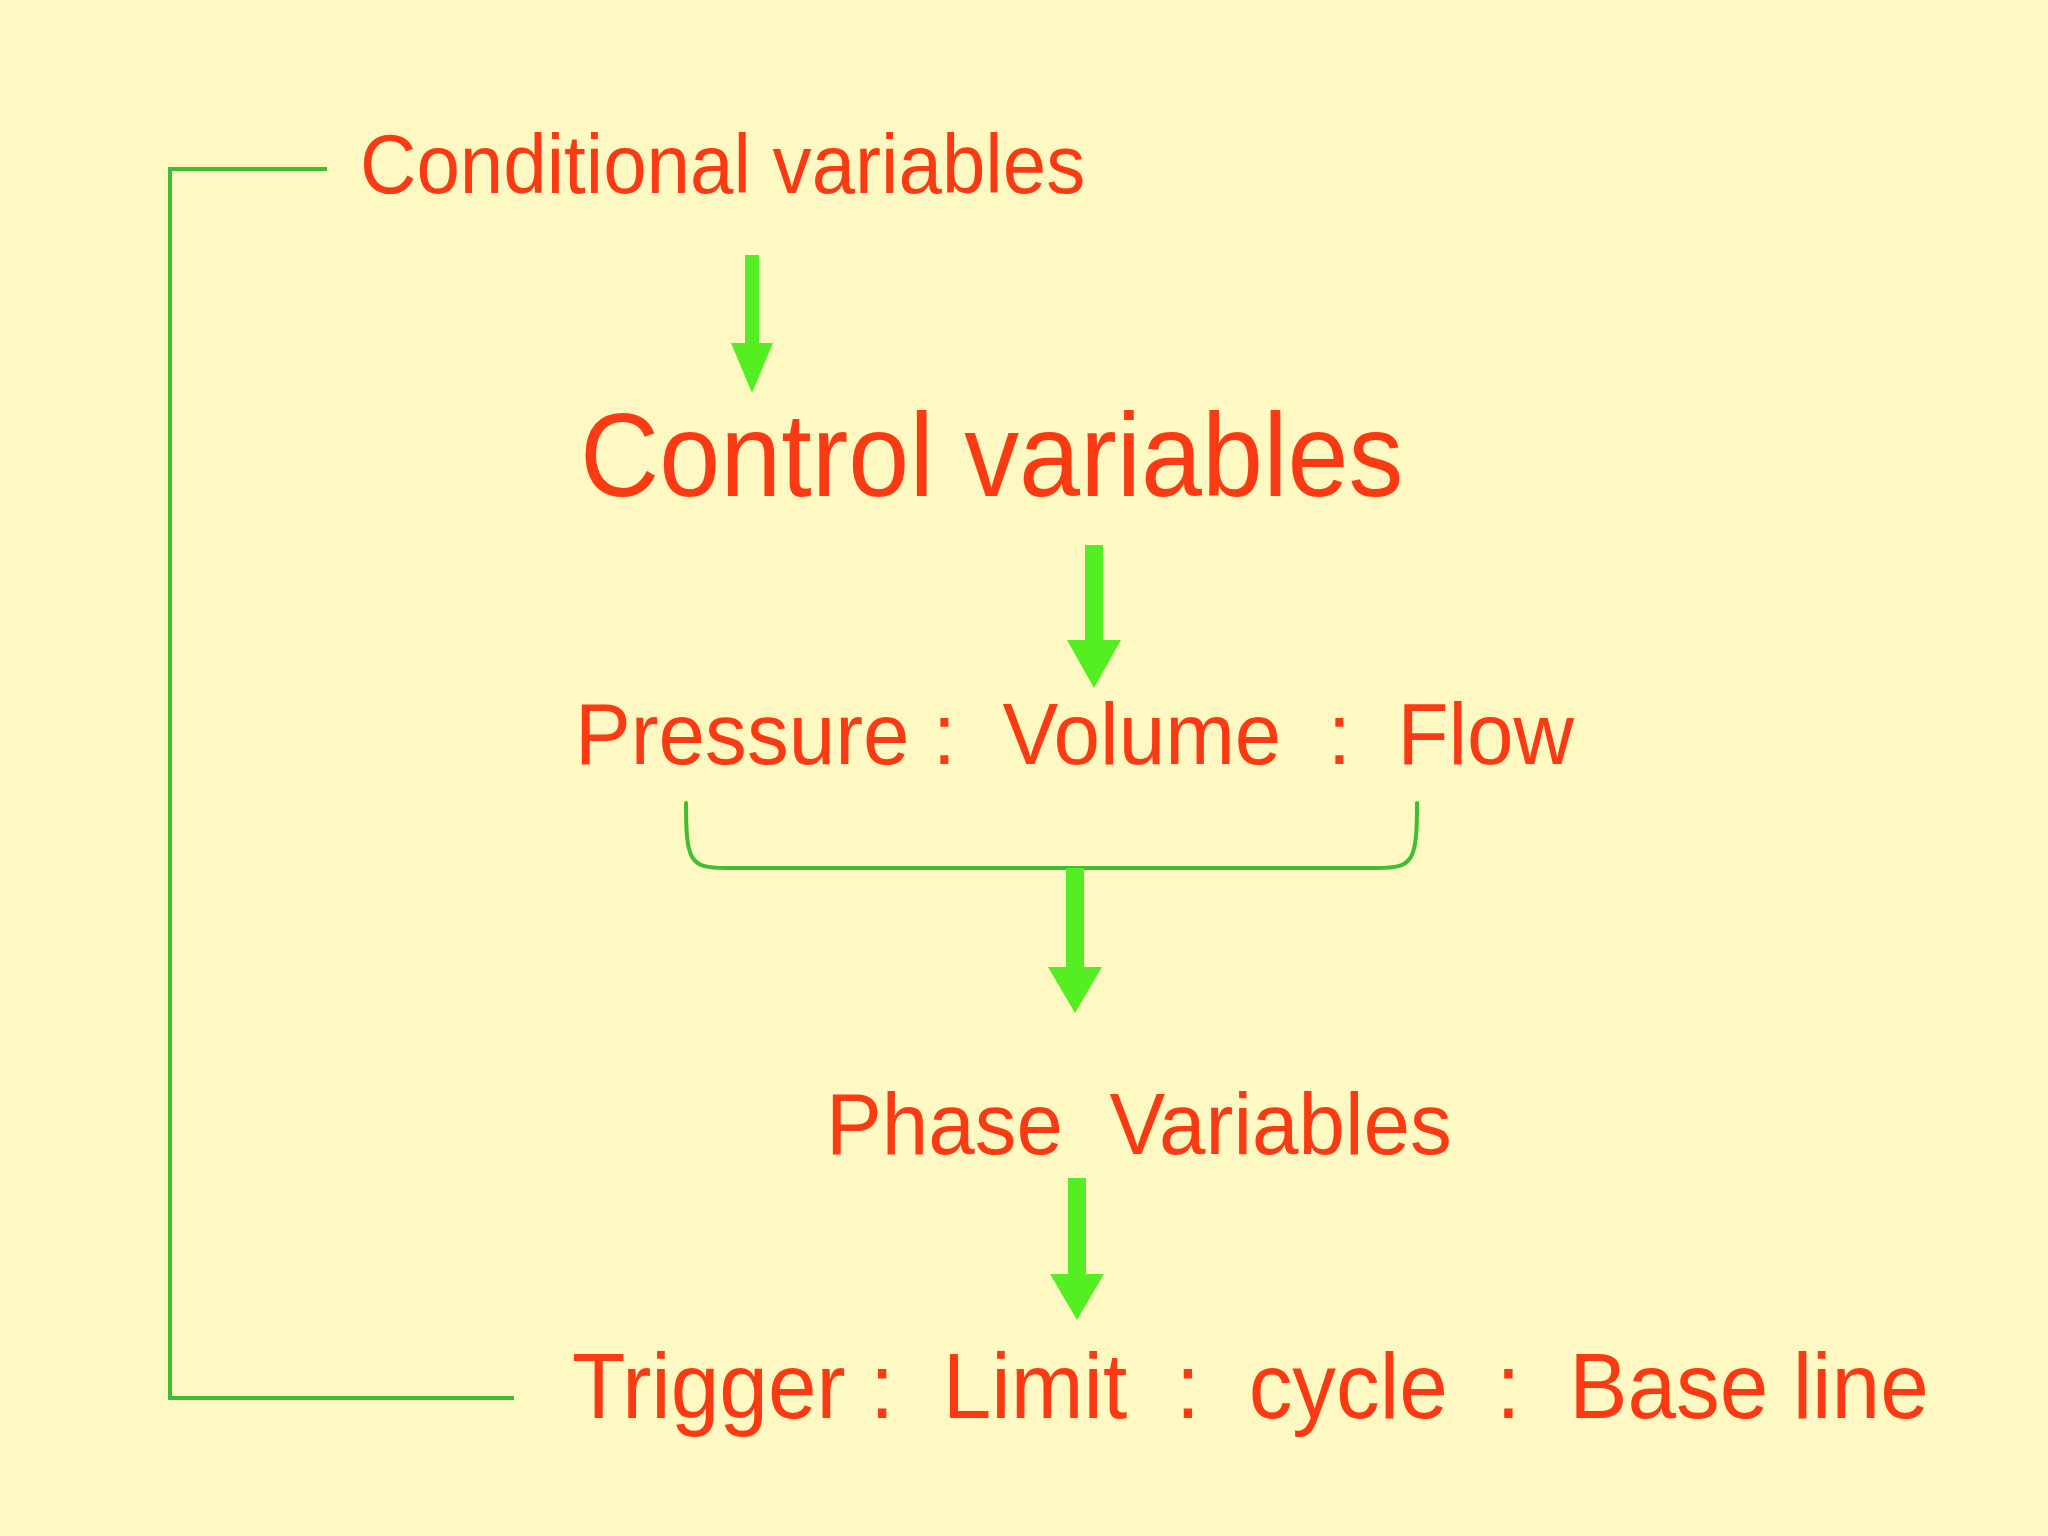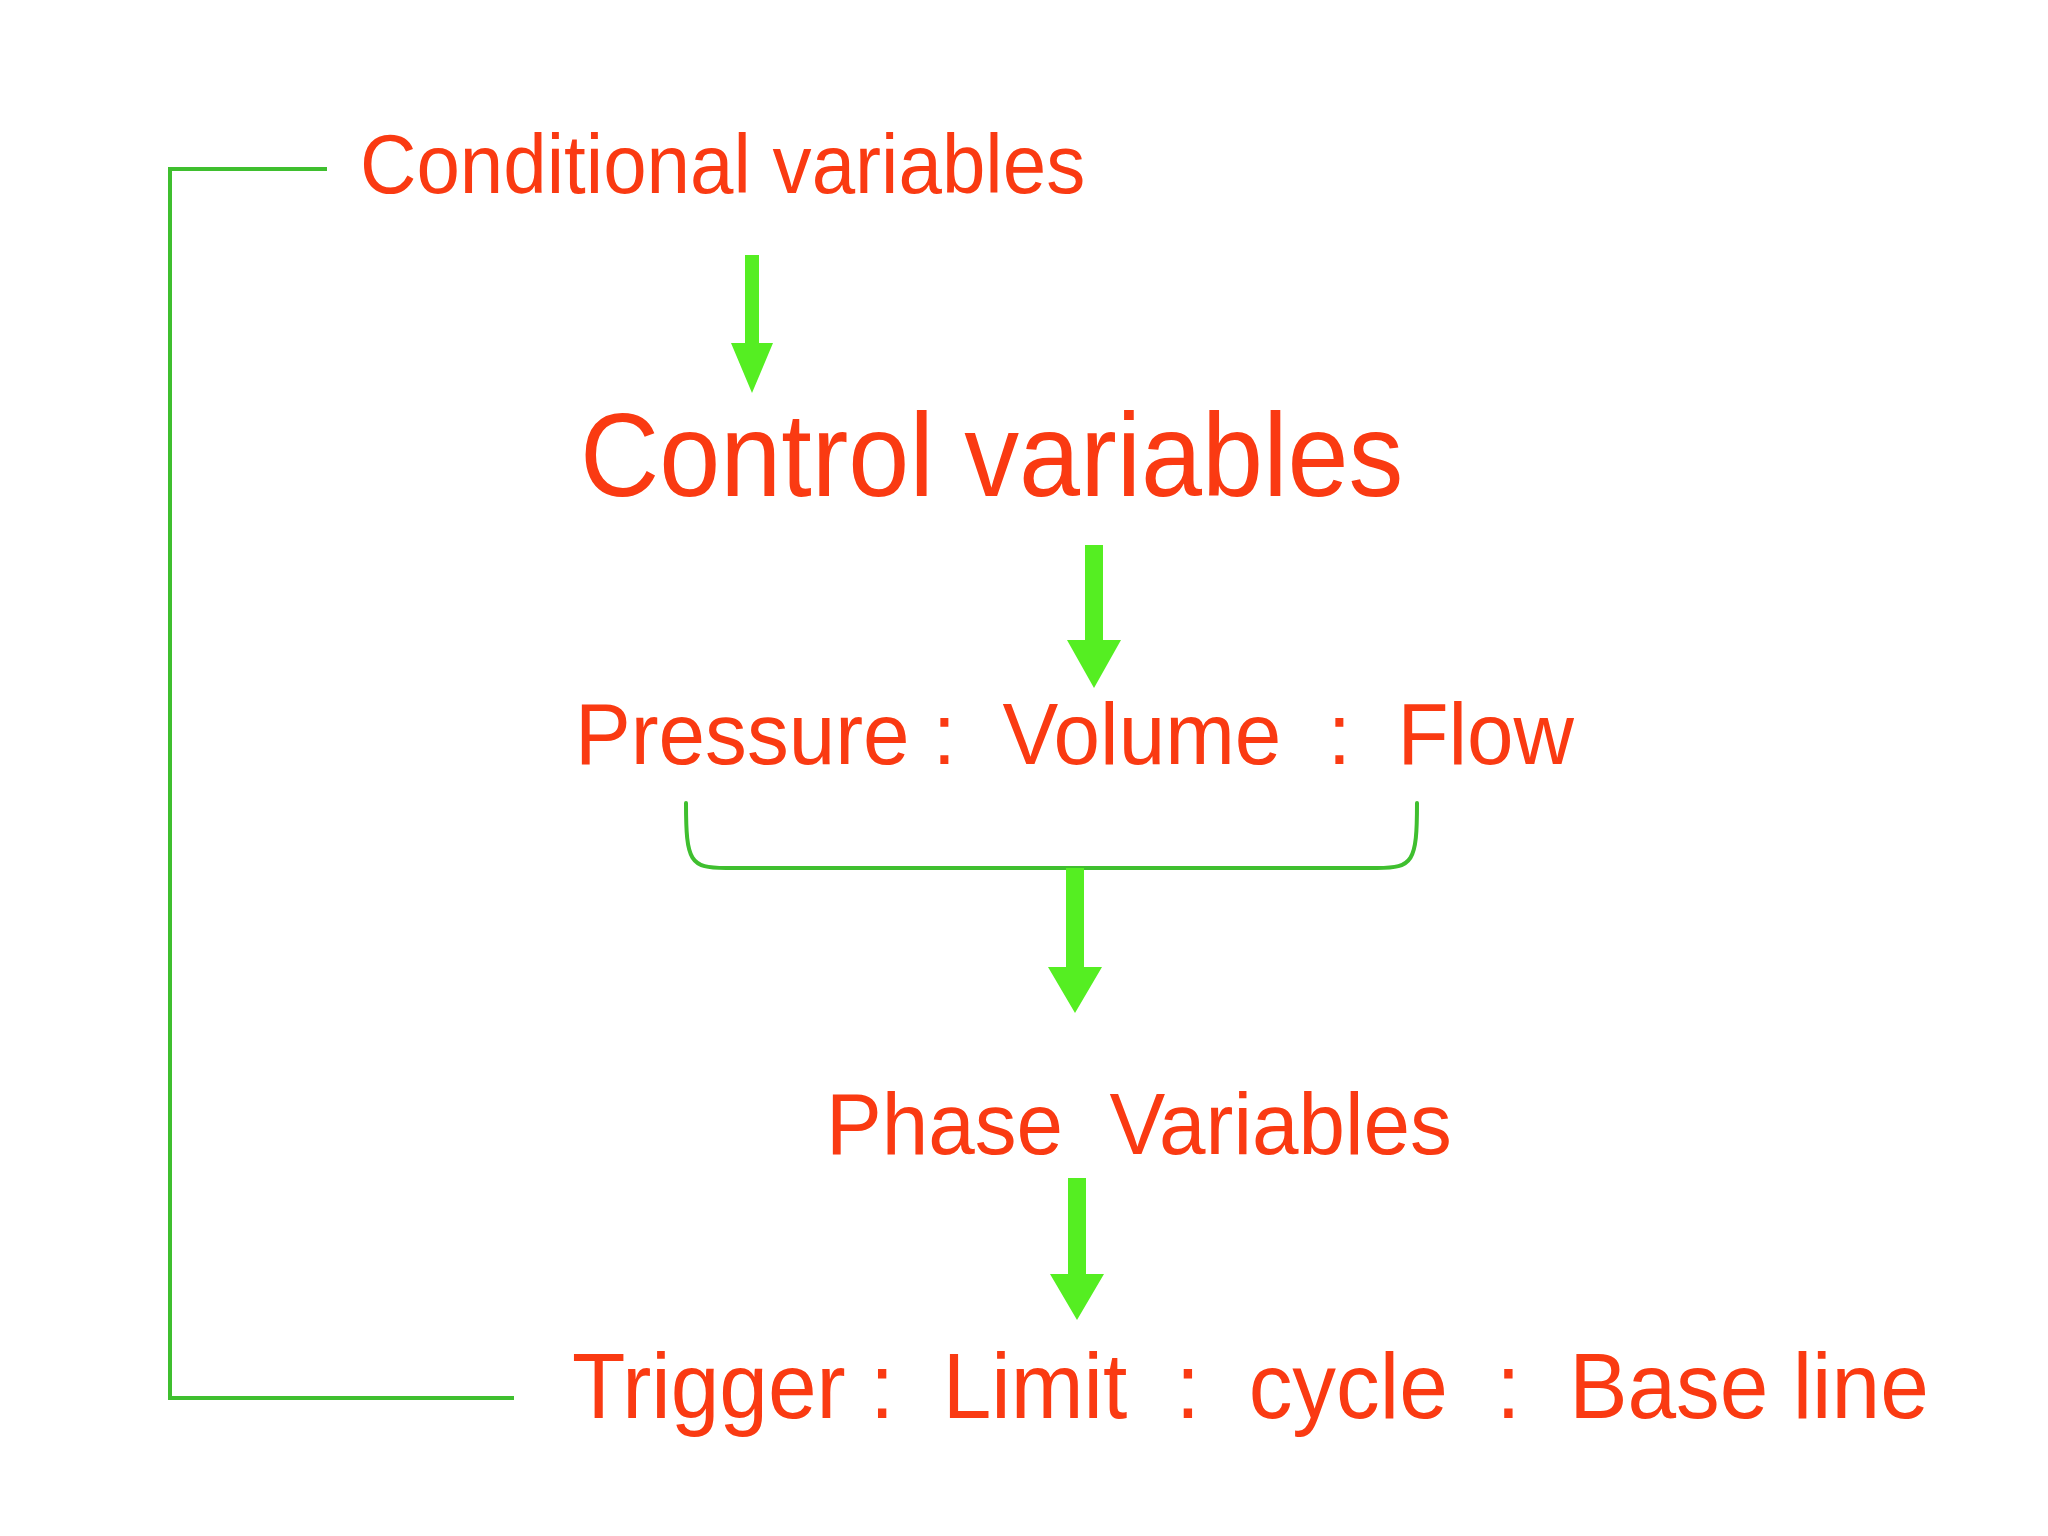--- a/index.html
+++ b/index.html
@@ -5,21 +5,21 @@
 <style>
   html, body {
     margin: 0;
     padding: 0;
     background: #000000;
   }
   #slide {
     position: relative;
     width: 2048px;
     height: 1536px;
-    background: #ffffff;
+    background: #fef9c3;
     overflow: hidden;
     font-family: "Liberation Sans", "DejaVu Sans", sans-serif;
   }
   .node-text {
     position: absolute;
     color: #FA3A12;
     font-family: "Liberation Sans", "DejaVu Sans", sans-serif;
     font-weight: 400;
     white-space: pre;
     line-height: 1.0;

